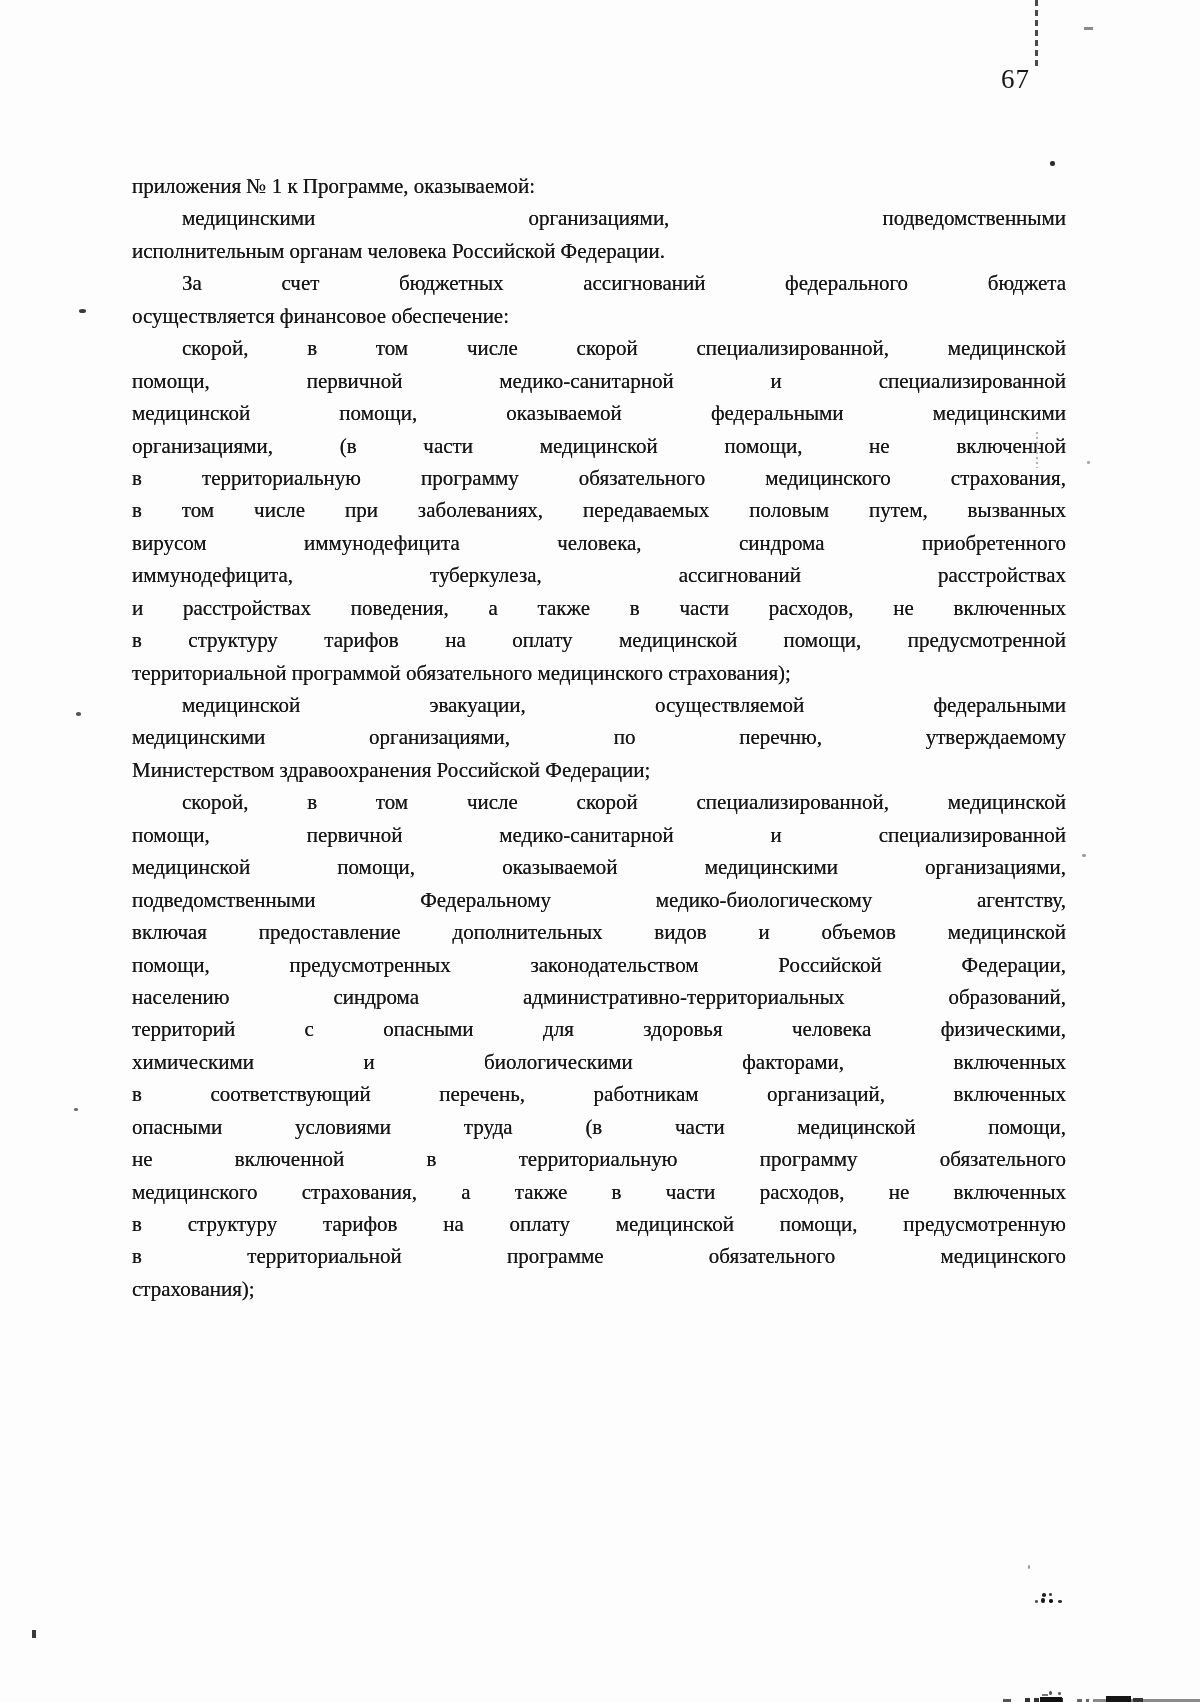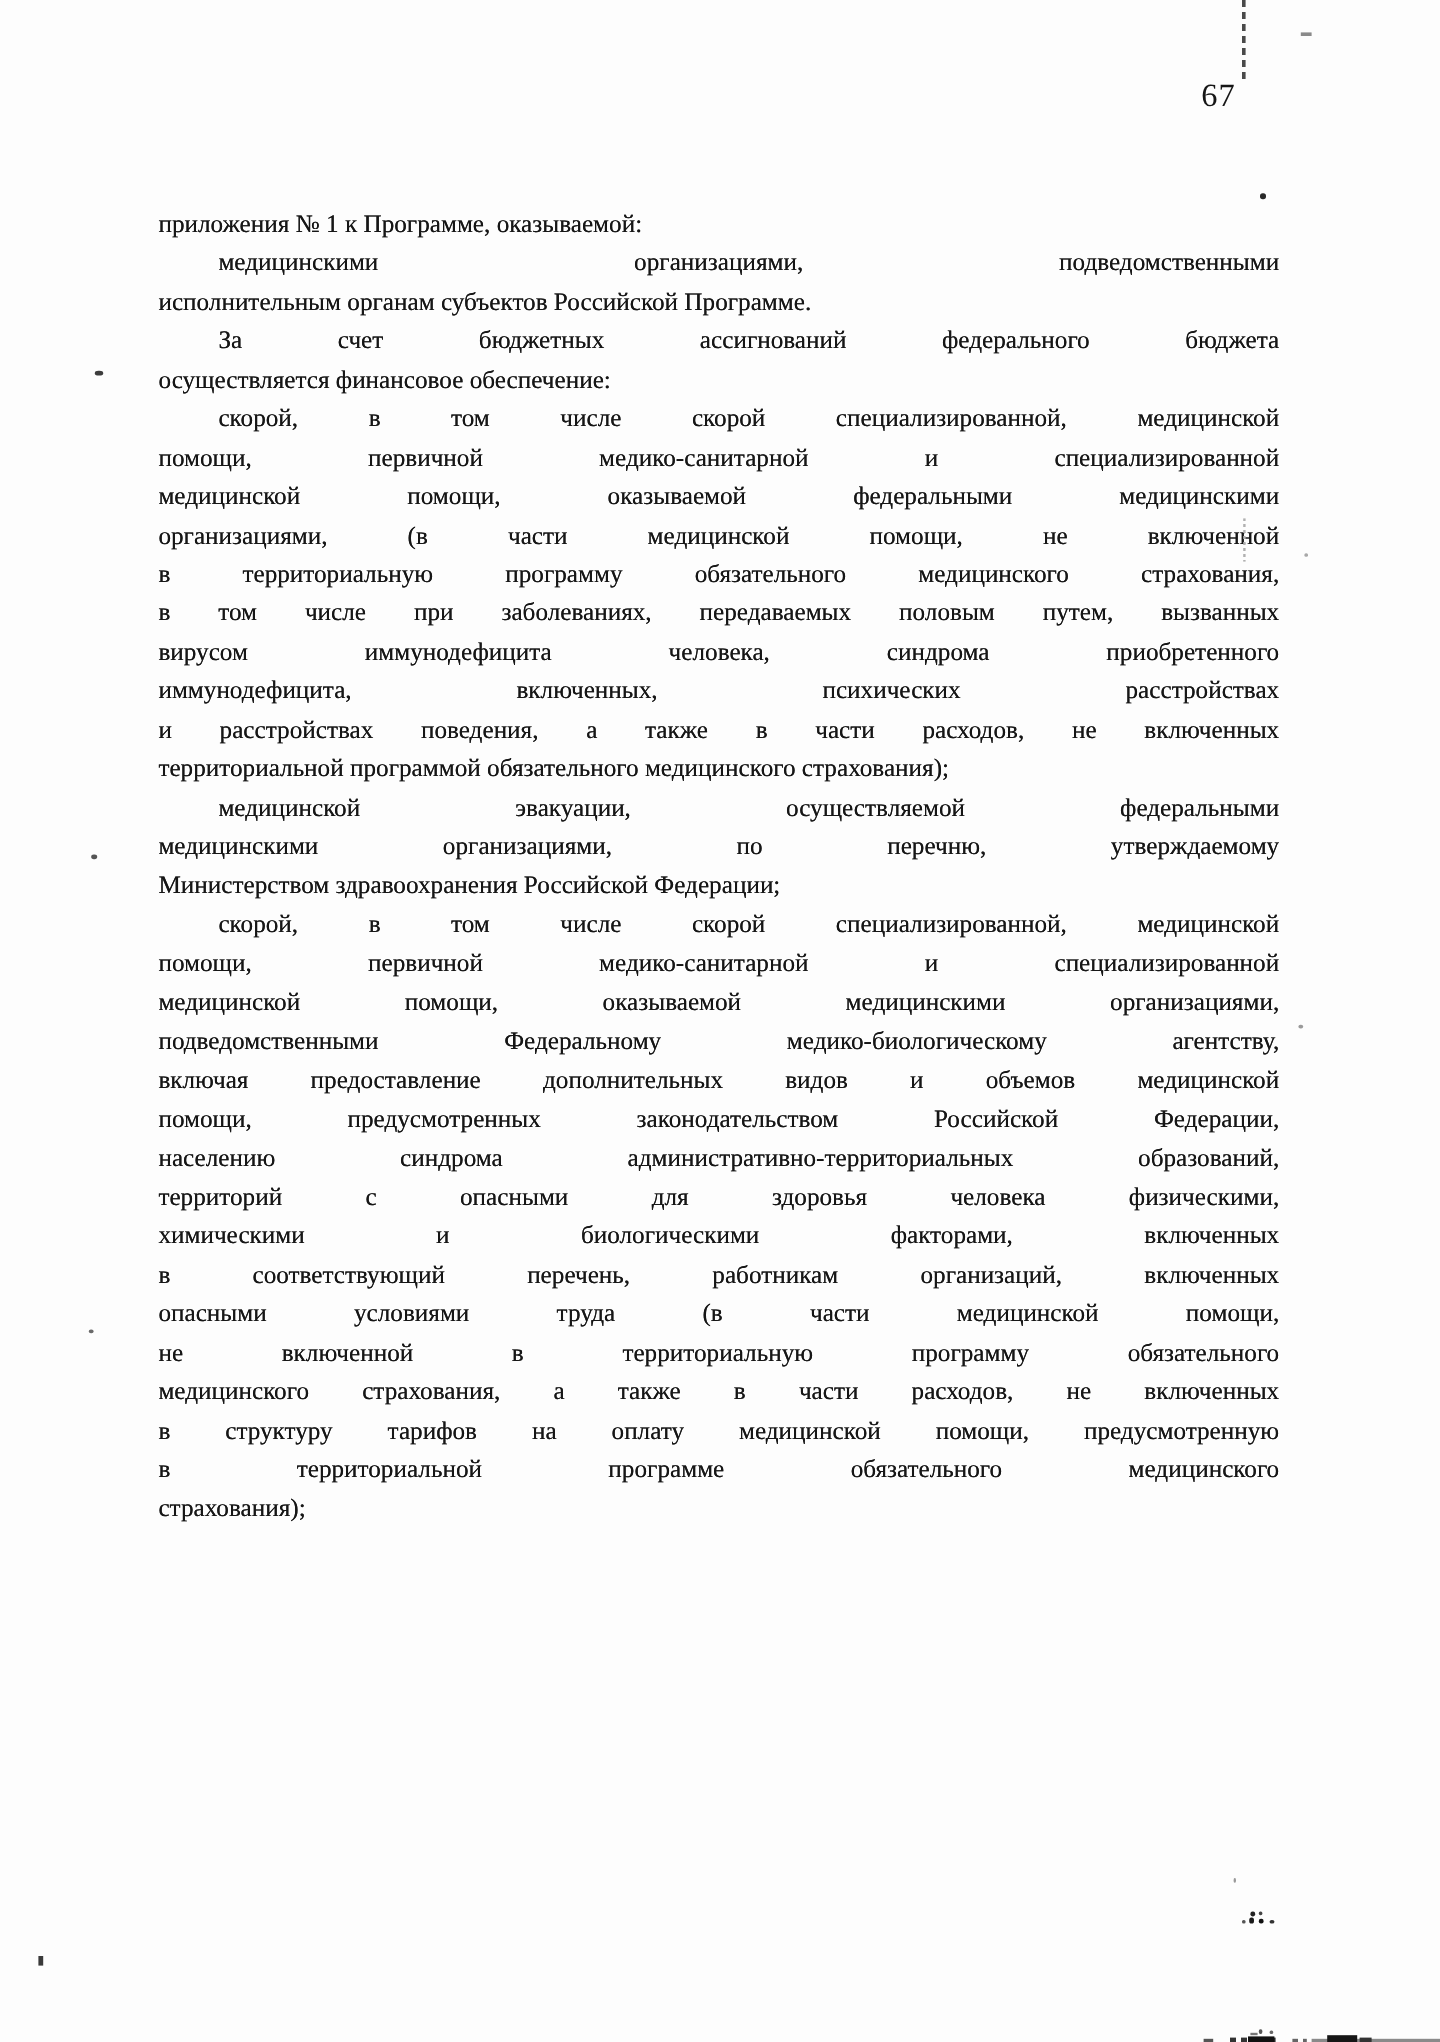--- a/index.html
+++ b/index.html
@@ -47,36 +47,37 @@
 
 <div class="page">
   <div class="page-number">67</div>
 
   <div class="text-block">
       <div class="paragraph">
         <div class="line last">приложения № 1 к Программе, оказываемой:</div>
       </div>
       <div class="paragraph">
         <div class="line full indent">медицинскими организациями, подведомственными</div>
-        <div class="line last">исполнительным органам субъектов Российской Программе.</div>
+        <div class="line last">исполнительным органам человека Российской Федерации.</div>
       </div>
       <div class="paragraph">
         <div class="line full indent">За счет бюджетных ассигнований федерального бюджета</div>
         <div class="line last">осуществляется финансовое обеспечение:</div>
       </div>
       <div class="paragraph">
         <div class="line full indent">скорой, в том числе скорой специализированной, медицинской</div>
         <div class="line full">помощи, первичной медико-санитарной и специализированной</div>
         <div class="line full">медицинской помощи, оказываемой федеральными медицинскими</div>
         <div class="line full">организациями, (в части медицинской помощи, не включенной</div>
         <div class="line full">в территориальную программу обязательного медицинского страхования,</div>
         <div class="line full">в том числе при заболеваниях, передаваемых половым путем, вызванных</div>
         <div class="line full">вирусом иммунодефицита человека, синдрома приобретенного</div>
-        <div class="line full">иммунодефицита, включенных, психических расстройствах</div>
+        <div class="line full">иммунодефицита, туберкулеза, ассигнований расстройствах</div>
         <div class="line full">и расстройствах поведения, а также в части расходов, не включенных</div>
+        <div class="line full">в структуру тарифов на оплату медицинской помощи, предусмотренной</div>
         <div class="line last">территориальной программой обязательного медицинского страхования);</div>
       </div>
       <div class="paragraph">
         <div class="line full indent">медицинской эвакуации, осуществляемой федеральными</div>
         <div class="line full">медицинскими организациями, по перечню, утверждаемому</div>
         <div class="line last">Министерством здравоохранения Российской Федерации;</div>
       </div>
       <div class="paragraph">
         <div class="line full indent">скорой, в том числе скорой специализированной, медицинской</div>
         <div class="line full">помощи, первичной медико-санитарной и специализированной</div>

